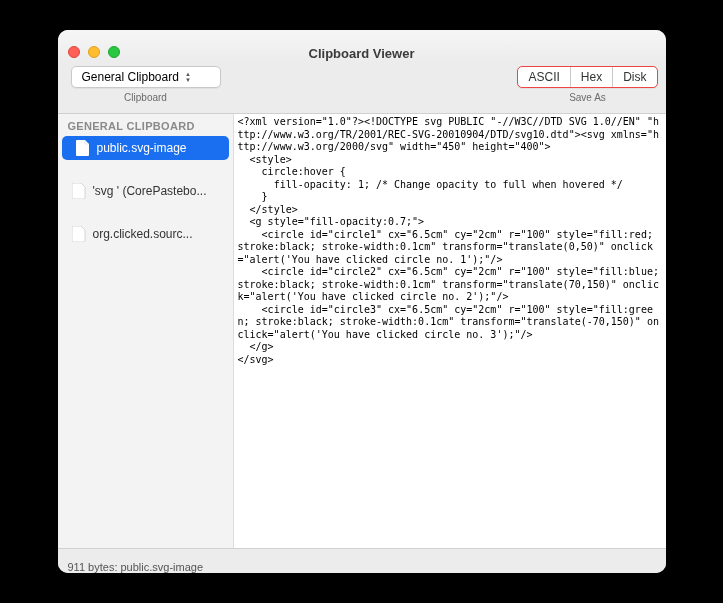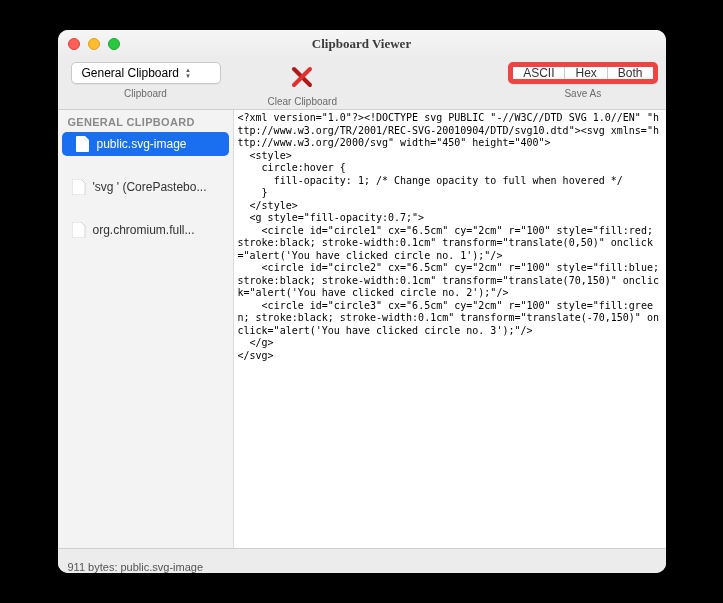--- a/index.html
+++ b/index.html
@@ -19,25 +19,24 @@
       border-radius: 10px;
       box-shadow: 0 20px 50px rgba(0,0,0,0.5);
       overflow: hidden;
       display: flex;
       flex-direction: column;
       position: relative;
     }
     .titlebar {
       height: 28px;
       display: flex;
-      align-items: center;
-      padding: 8px 10px;
+      align-items: flex-start;
+      padding: 16px 10px;
       position: relative;
       background: linear-gradient(#f6f6f6,#ececec);
-      font-family: Liberation Serif, serif;
     }
     .traffic-lights {
       display: flex;
       gap: 8px;
     }
     .tl { width: 12px; height: 12px; border-radius: 50%; }
     .tl.red { background: #ff5f57; border: 0.5px solid #e14239; }
     .tl.yellow { background: #ffbd2e; border: 0.5px solid #dfa020; }
     .tl.green { background: #28c840; border: 0.5px solid #1ba62f; }
     .title {
@@ -94,21 +93,21 @@
       width: 30px;
       height: 30px;
       display: flex;
       align-items: center;
       justify-content: center;
       cursor: pointer;
     }
     .seg {
       display: flex;
       height: 22px;
-      border: 5px solid #ef4444;
+      border: 1px solid #ef4444;
       border-radius: 5px;
       overflow: hidden;
       background: #fff;
       box-shadow: 0 1px 1px rgba(0,0,0,0.05);
     }
     .seg-btn {
       padding: 0 10px;
       font-size: 12px;
       display: flex;
       align-items: center;
@@ -212,35 +211,26 @@
         </span>
       </div>
       <div class="tb-label">Clipboard</div>
     </div>
 
     <div class="spacer-30"></div>
 
 
     <div style="width:12px;"></div>
 
-    <div class="tb-group">
-      <div class="icon-btn">
-        <svg width="24" height="24" viewBox="0 0 24 24">
-          <path d="M4 4 L20 20" stroke="#b01818" stroke-width="4" stroke-linecap="round"></path>
-          <path d="M20 4 L4 20" stroke="#e03030" stroke-width="4" stroke-linecap="round"></path>
-        </svg>
-      </div>
-      <div class="tb-label">Clear Clipboard</div>
-    </div>
 
     <div class="tb-group right">
       <div class="seg">
         <div class="seg-btn">ASCII</div>
         <div class="seg-btn">Hex</div>
-        <div class="seg-btn">Both</div>
+        <div class="seg-btn">Disk</div>
       </div>
       <div class="tb-label">Save As</div>
     </div>
   </div>
 
   <div class="main">
     <div class="sidebar">
       <div class="sb-header">GENERAL CLIPBOARD</div>
 
       <div class="sb-item selected">
@@ -255,21 +245,21 @@
         <svg class="doc-icon" viewBox="0 0 14 16">
           <path d="M1 0 h8 l4 4 v11 a1 1 0 0 1 -1 1 h-11 a1 1 0 0 1 -1 -1 v-14 a1 1 0 0 1 1 -1 z" fill="#fff" stroke="#ccc" stroke-width="0.8"></path>
         </svg>
         <span>'svg ' (CorePastebo...</span>
       </div>
 
       <div class="sb-item">
         <svg class="doc-icon" viewBox="0 0 14 16">
           <path d="M1 0 h8 l4 4 v11 a1 1 0 0 1 -1 1 h-11 a1 1 0 0 1 -1 -1 v-14 a1 1 0 0 1 1 -1 z" fill="#fff" stroke="#ccc" stroke-width="0.8"></path>
         </svg>
-        <span>org.chromium.full...</span>
+        <span>org.clicked.sourc...</span>
       </div>
     </div>
 
     <div class="content">
       <pre class="code">&lt;?xml version="1.0"?&gt;&lt;!DOCTYPE svg PUBLIC "-//W3C//DTD SVG 1.0//EN" "http://www.w3.org/TR/2001/REC-SVG-20010904/DTD/svg10.dtd"&gt;&lt;svg xmlns="http://www.w3.org/2000/svg" width="450" height="400"&gt;
   &lt;style&gt;
     circle:hover {
       fill-opacity: 1; /* Change opacity to full when hovered */
     }
   &lt;/style&gt;

